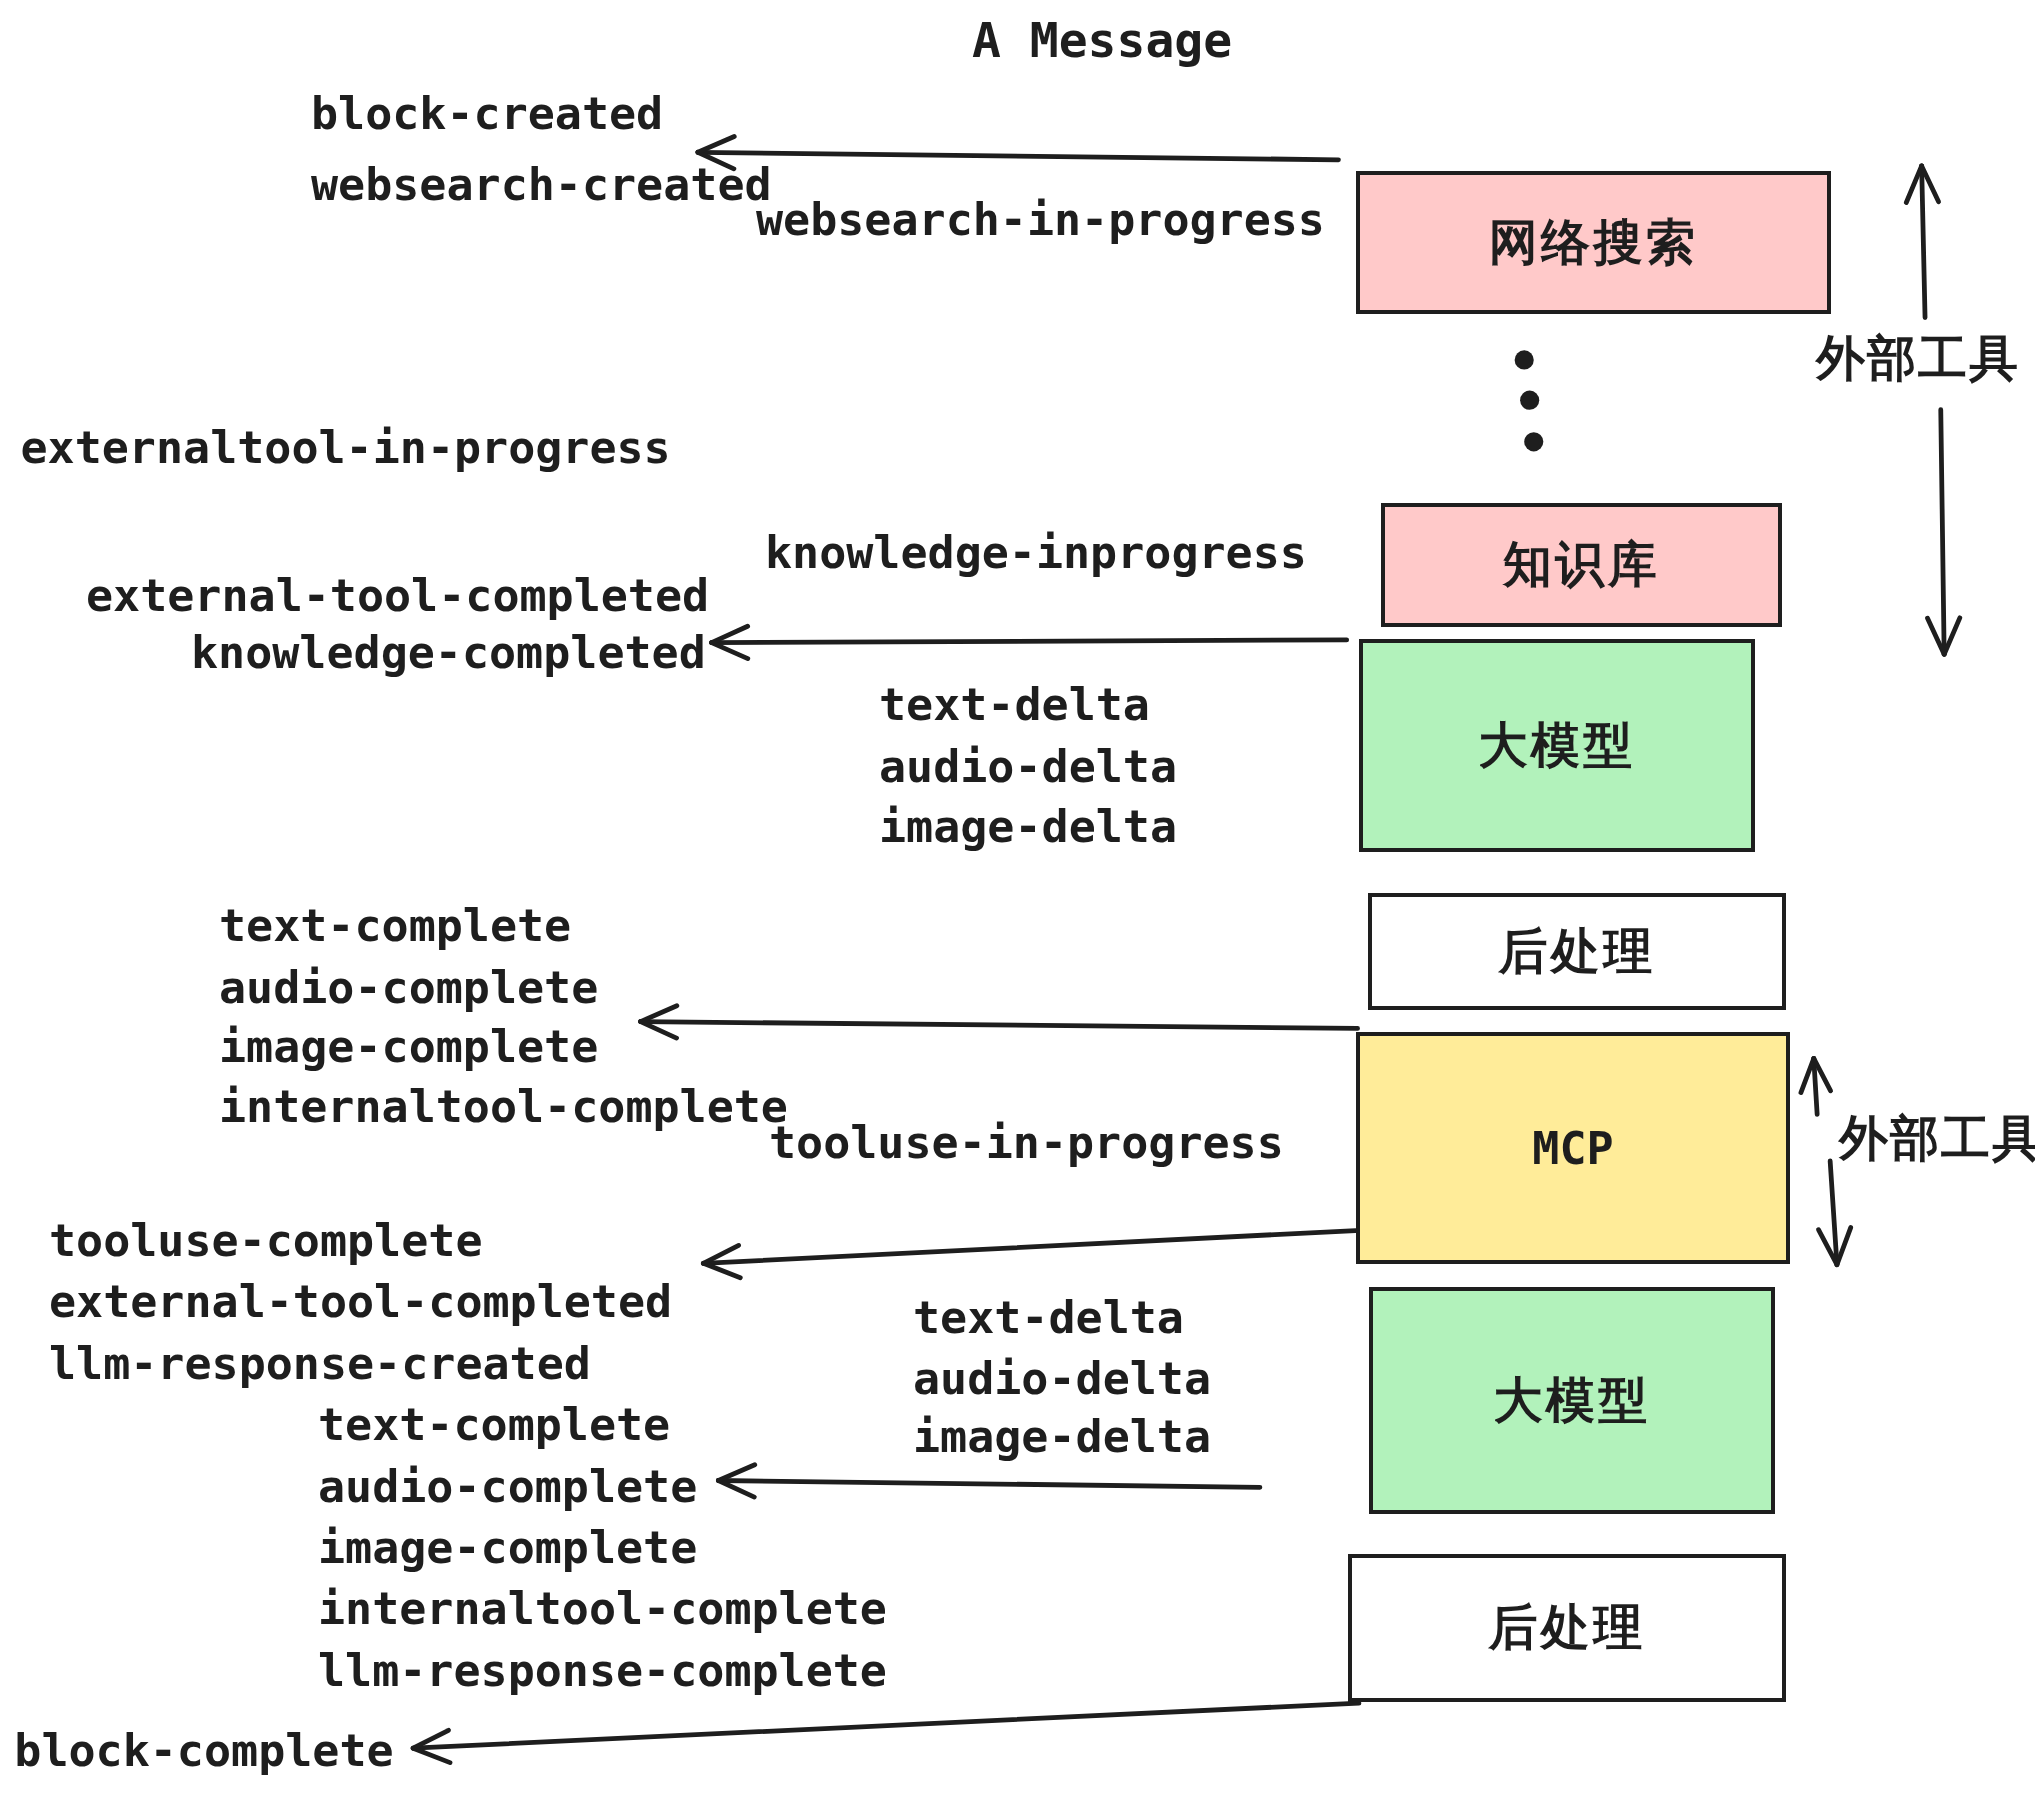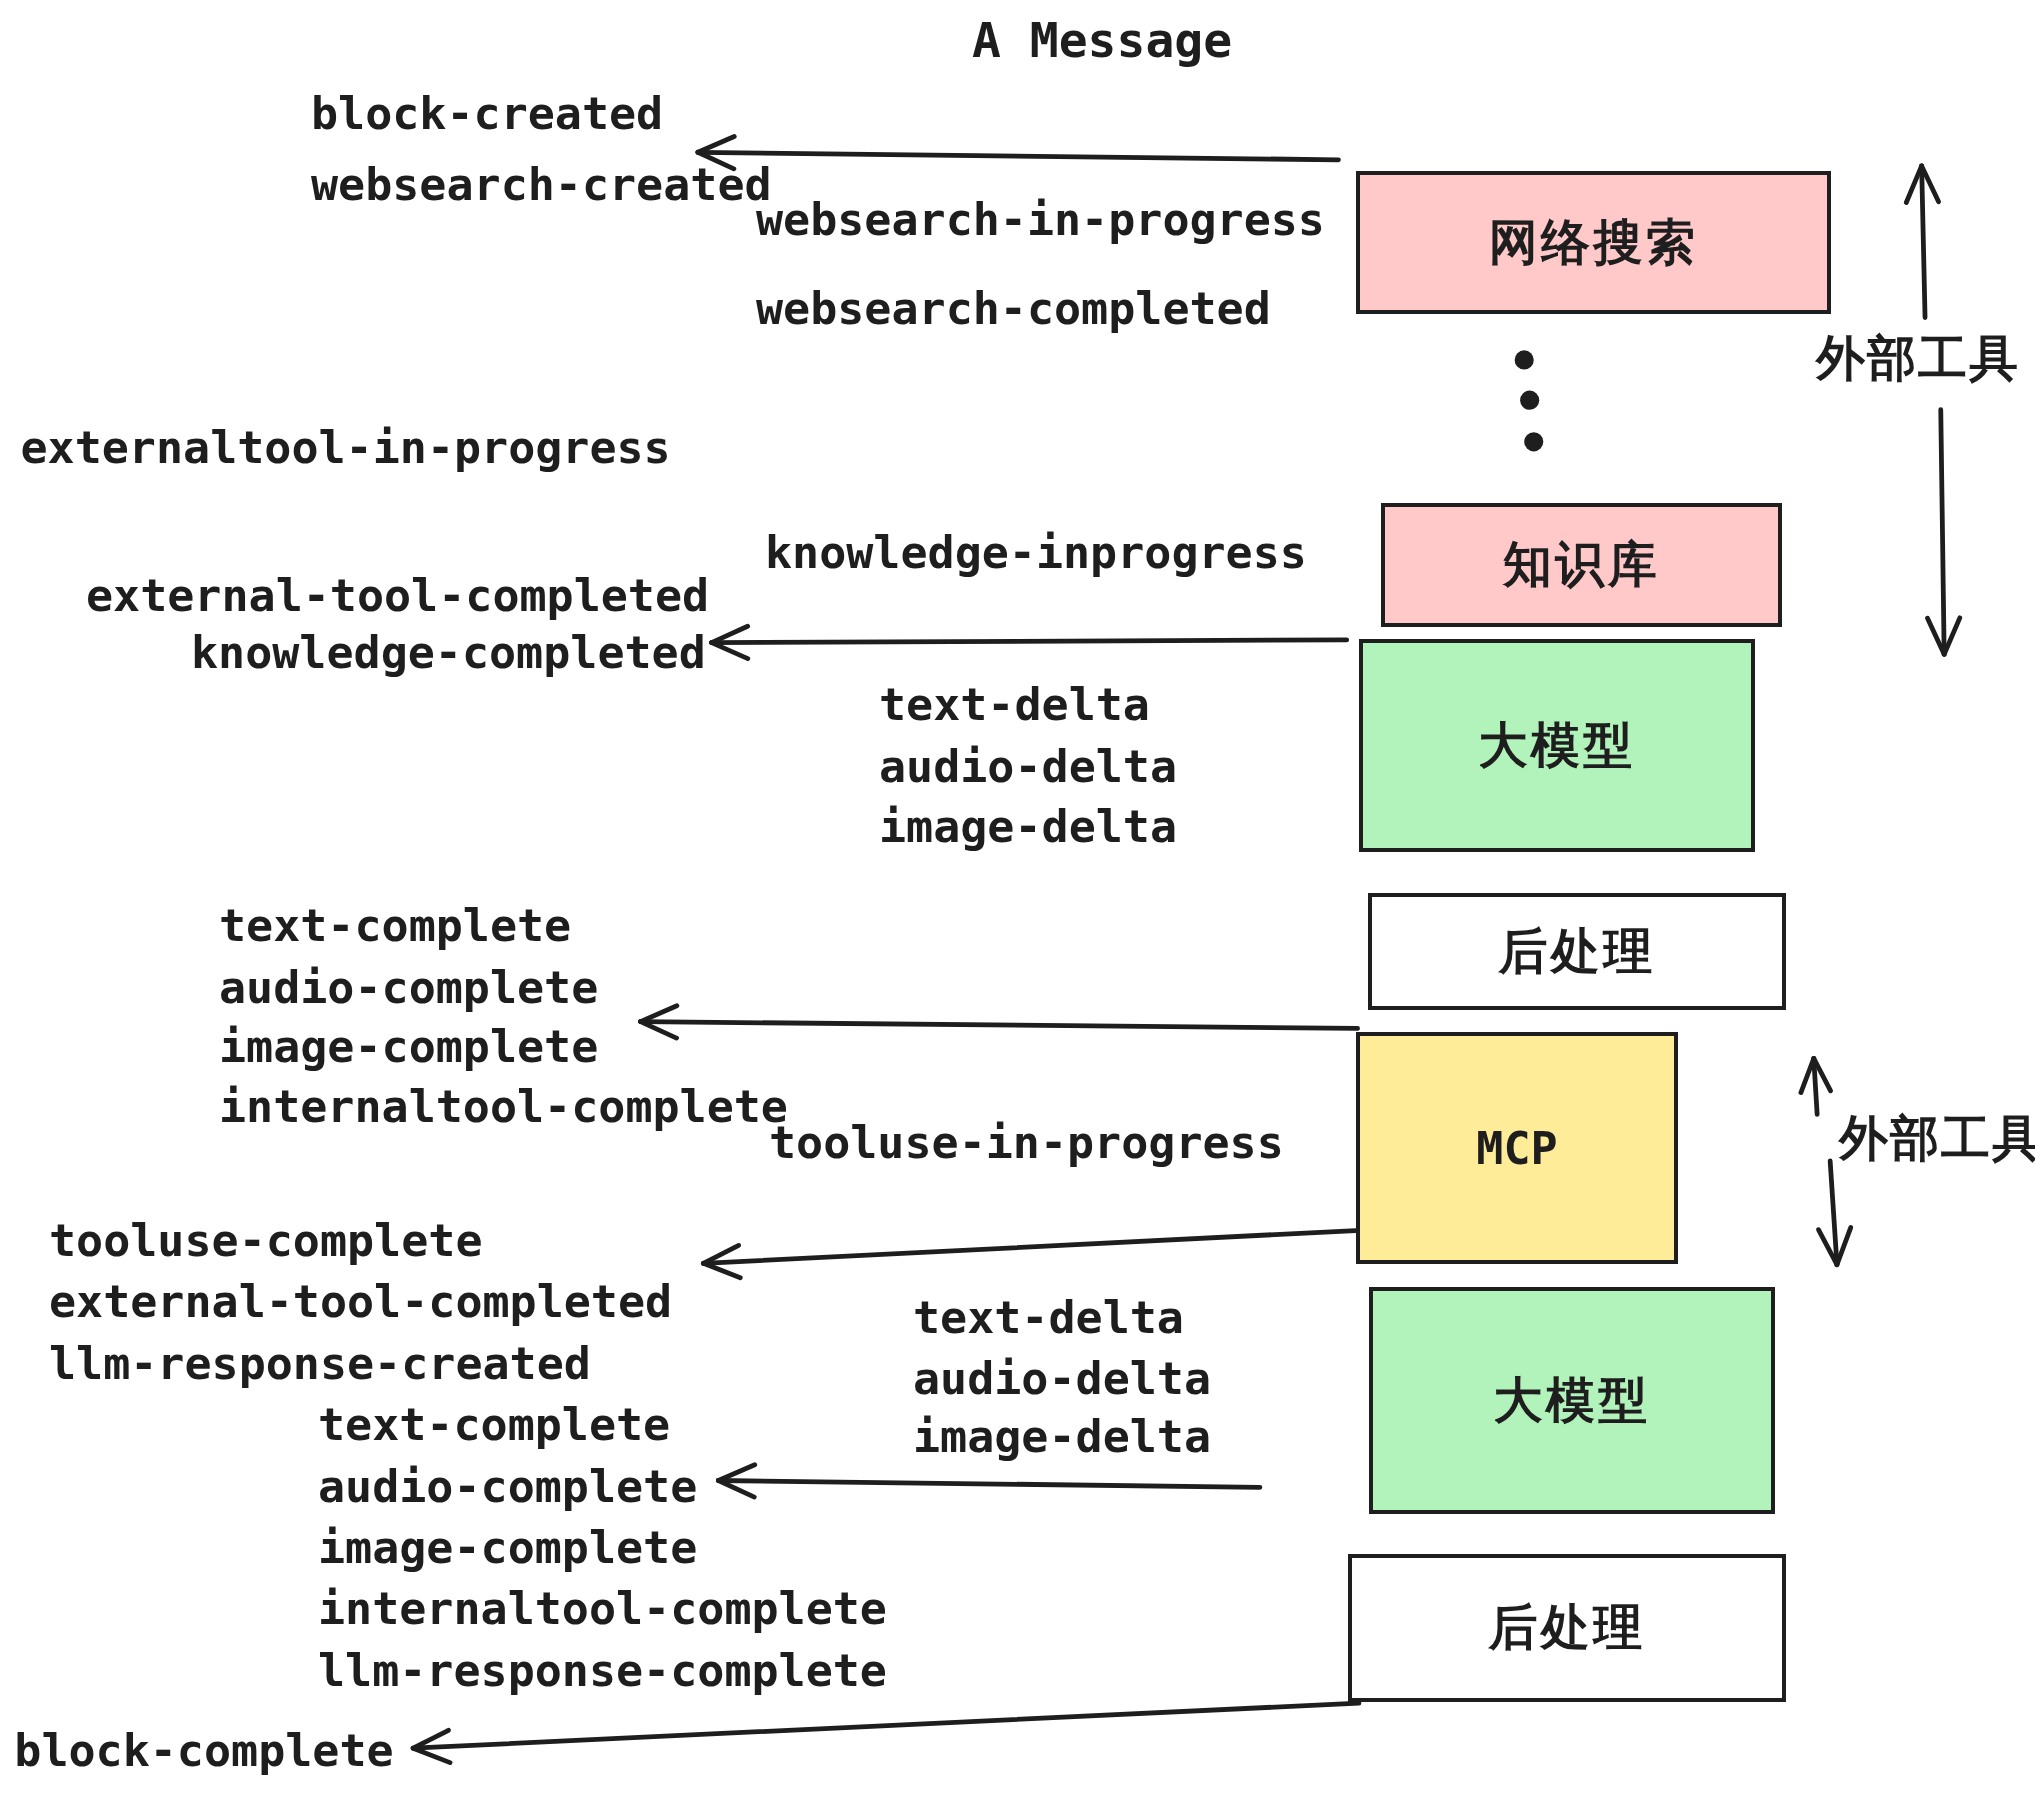--- a/index.html
+++ b/index.html
@@ -83,33 +83,32 @@
     </div>
     <div class="box" style="left: 1357px; top: 503px; width: 401px; height: 124px; background: rgb(255, 201, 201); margin-left: 24px;">
       <span class="lbl">知识库</span>
     </div>
     <div class="box" style="left: 1359px; top: 639px; width: 396px; height: 213px; background: rgb(178, 242, 187);">
       <span class="lbl">大模型</span>
     </div>
     <div class="box" style="left: 1368px; top: 893px; width: 418px; height: 117px; background: rgb(255, 255, 255);">
       <span class="lbl">后处理</span>
     </div>
-    <div class="box mono" style="left: 1356px; top: 1032px; width: 322px; height: 232px; background: rgb(255, 236, 153);">
+    <div class="box mono" style="left: 1356px; top: 1032px; width: 434px; height: 232px; background: rgb(255, 236, 153);">
       <span class="lbl">MCP</span>
     </div>
     <div class="box" style="left: 1369px; top: 1287px; width: 406px; height: 227px; background: rgb(178, 242, 187);">
       <span class="lbl">大模型</span>
     </div>
     <div class="box" style="left: 1348px; top: 1554px; width: 438px; height: 148px; background: rgb(255, 255, 255);">
       <span class="lbl">后处理</span>
     </div>
     <div class="event" style="left: 311px; top: 113px;">block-created</div>
     <div class="event" style="left: 311px; top: 184px;">websearch-created</div>
     <div class="event" style="left: 756px; top: 219px;">websearch-in-progress</div>
-    <div class="event" style="left: 756px; top: 308px;">websearch-completed</div>
     <div class="event" style="left: 20.5px; top: 419px; margin-top: 28px;">externaltool-in-progress</div>
     <div class="event" style="left: 765px; top: 552px;">knowledge-inprogress</div>
     <div class="event" style="left: 86px; top: 595px;">external-tool-completed</div>
     <div class="event" style="left: 191px; top: 652px;">knowledge-completed</div>
     <div class="event" style="left: 879px; top: 704px;">text-delta</div>
     <div class="event" style="left: 879px; top: 766px;">audio-delta</div>
     <div class="event" style="left: 879px; top: 826px;">image-delta</div>
     <div class="event" style="left: 219px; top: 925px;">text-complete</div>
     <div class="event" style="left: 219px; top: 987px;">audio-complete</div>
     <div class="event" style="left: 219px; top: 1046px;">image-complete</div>

